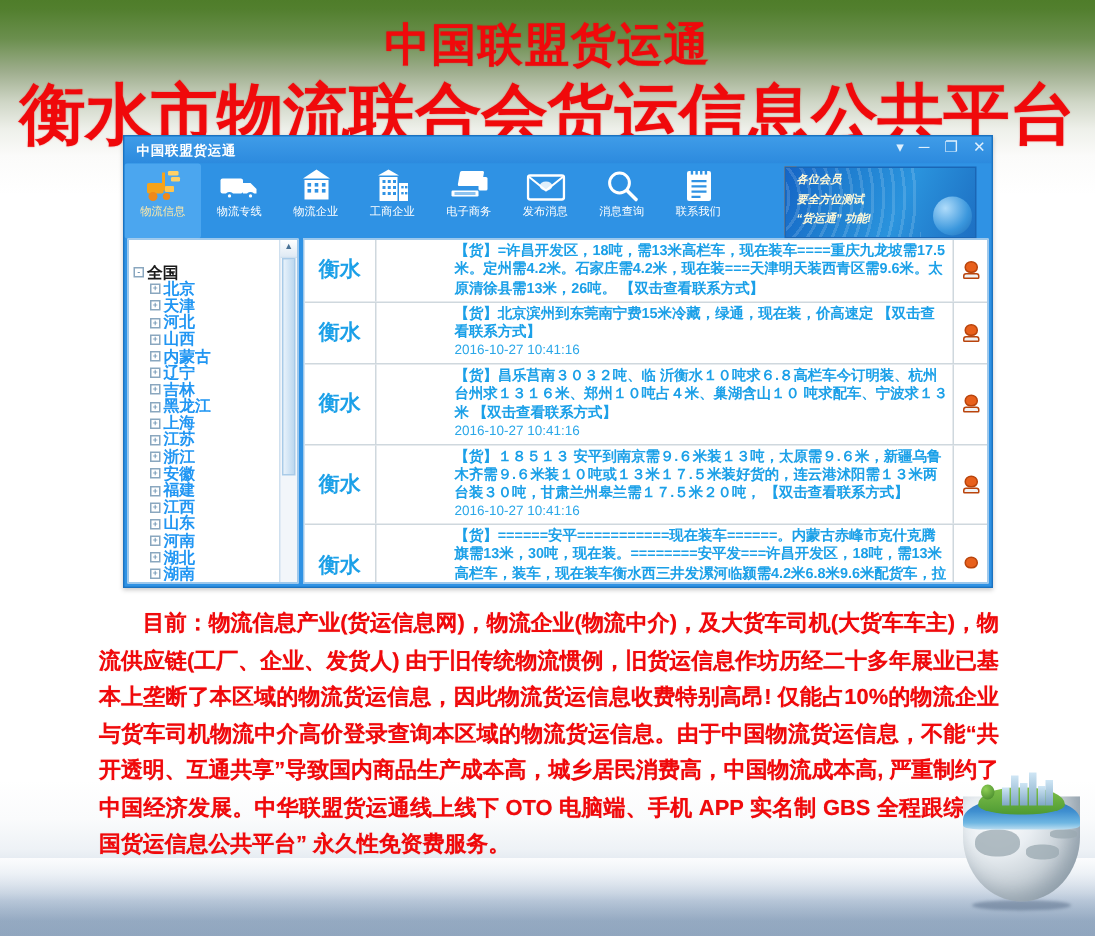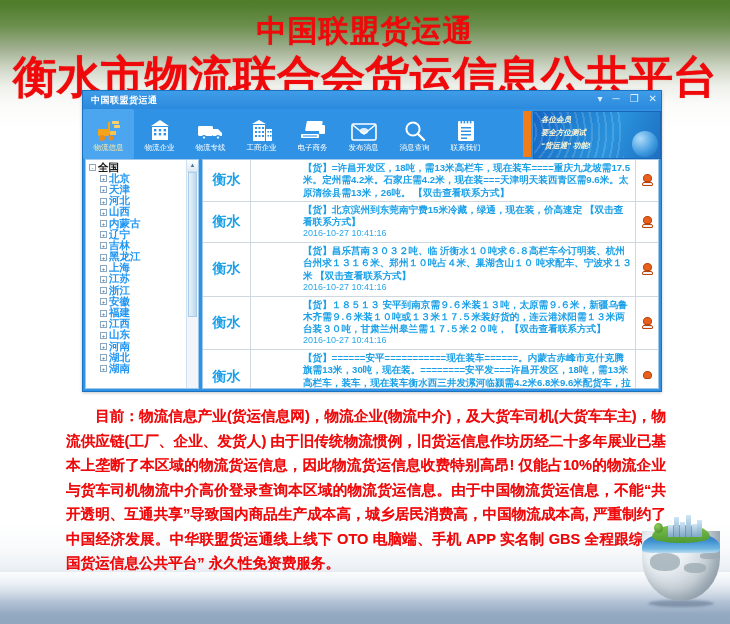--- a/index.html
+++ b/index.html
@@ -43,29 +43,29 @@
   #titlebar{height:18px;position:relative;background:linear-gradient(to bottom,#3f9ce8,#2c8ade);}
   #titlebar .apptitle{
     position:absolute;left:8px;top:3px;font-size:9px;color:#ffffff;font-weight:bold;
     letter-spacing:.5px;
   }
   #winbtns{position:absolute;right:4px;top:1px;display:flex;gap:10px;align-items:center;}
   #winbtns span{font-size:10px;color:#dff0fd;line-height:14px;}
   
   #toolbar{height:50px;display:flex;align-items:stretch;position:relative;background:#2f92e4;}
   .tb-item{
-    width:51px;display:flex;flex-direction:column;align-items:center;justify-content:center;
+    width:51px;display:flex;flex-direction:column;align-items:center;justify-content:flex-start;
     gap:1px;cursor:pointer;
   }
   .tb-item.active{background:#4ba6ef;border-radius:2px;}
   .tb-ic{height:26px;display:flex;align-items:flex-end;justify-content:center;}
   .tb-lb{font-size:7.5px;color:#ffffff;white-space:nowrap;}
   .tb-item.active .tb-lb{color:#ffe9a8;}
   #tb-banner{
-    position:absolute;right:0;top:2px;width:126px;height:46px;
+    position:absolute;right:10px;top:2px;width:126px;height:46px;
     background:linear-gradient(115deg,#1565c6 0%,#1f7fd0 30%,#2a93dd 60%,#1d6fc2 100%);
     border:1px solid #1a66b5;overflow:hidden;
   }
   #tb-banner::before{
     content:"";position:absolute;left:-30px;top:-20px;width:120px;height:90px;
     background:repeating-radial-gradient(circle at 10px 40px,rgba(255,255,255,.14) 0 2px,rgba(255,255,255,0) 2px 7px);
   }
   #tb-banner .bl{
     position:relative;font-size:7.5px;color:#fff9d8;font-weight:bold;
     font-style:italic;margin:3px 0 0 7px;line-height:1.35;white-space:nowrap;
@@ -75,21 +75,21 @@
     background:radial-gradient(circle at 32% 30%,#bfe6ff,#3d9adf 60%,#1d6bb4);
     opacity:.9;
   }
   #tb-accent{position:absolute;right:130px;top:2px;width:8px;height:46px;background:#f07c1a;}
   
   #win-body{display:flex;height:232px;background:#2f92e4;padding:0 2px 2px 2px;box-sizing:border-box;}
   #tree-pane{
     width:114px;background:#ffffff;border:1px solid #9fc8ea;position:relative;overflow:hidden;
     box-sizing:border-box;
   }
-  #tree{padding:2px 0 0 3px;font-size:10.5px;}
+  #tree{padding:16px 0 0 3px;font-size:10.5px;}
   .tnode{display:flex;align-items:center;gap:2px;height:11.2px;white-space:nowrap;}
   .tnode .box{
     width:7px;height:7px;border:1px solid #8aa7bf;background:#fff;font-size:6px;
     line-height:6px;text-align:center;color:#3a6c97;box-sizing:border-box;
   }
   .tnode .lbl{color:#2196f3;font-weight:bold;font-size:10.5px;}
   .tnode.root .lbl{color:#1a1a1a;}
   .tnode.child{padding-left:11px;}
   #tree-scroll{
     position:absolute;right:0;top:0;width:11px;height:100%;
@@ -218,56 +218,56 @@
               <rect x="16" y="3" width="7" height="3" rx=".8" fill="#ffd166"></rect>
               <rect x="18" y="7" width="6" height="3" rx=".8" fill="#ffd166"></rect>
             </g>
           </svg>
       </span>
       <span class="tb-lb">物流信息</span>
     </div>
 
     <div class="tb-item">
       <span class="tb-ic">
+        <svg width="28" height="22" viewBox="0 0 28 22">
+            <g fill="#ffffff">
+              <rect x="1" y="6" width="15" height="10" rx="1.4"></rect>
+              <path d="M16 9h5l4 4v3h-9z"></path>
+            </g>
+            <g fill="#2f92e4">
+              <circle cx="7" cy="17.6" r="2.6"></circle>
+              <circle cx="21" cy="17.6" r="2.6"></circle>
+            </g>
+            <g fill="#ffffff">
+              <circle cx="7" cy="17.6" r="1.1"></circle>
+              <circle cx="21" cy="17.6" r="1.1"></circle>
+            </g>
+          </svg>
+      </span>
+      <span class="tb-lb">物流专线</span>
+    </div>
+
+    <div class="tb-item">
+      <span class="tb-ic">
         <svg width="24" height="24" viewBox="0 0 24 24">
             <g fill="#ffffff">
               <polygon points="12,2 21,8 3,8"></polygon>
               <rect x="4" y="9" width="16" height="13"></rect>
             </g>
             <g fill="#2f92e4">
               <rect x="6" y="11" width="2.4" height="2.4"></rect>
               <rect x="10.8" y="11" width="2.4" height="2.4"></rect>
               <rect x="15.6" y="11" width="2.4" height="2.4"></rect>
               <rect x="6" y="15" width="2.4" height="2.4"></rect>
               <rect x="10.8" y="15" width="2.4" height="2.4"></rect>
               <rect x="15.6" y="15" width="2.4" height="2.4"></rect>
             </g>
           </svg>
       </span>
       <span class="tb-lb">物流企业</span>
-    </div>
-
-    <div class="tb-item">
-      <span class="tb-ic">
-        <svg width="28" height="22" viewBox="0 0 28 22">
-            <g fill="#ffffff">
-              <rect x="1" y="6" width="15" height="10" rx="1.4"></rect>
-              <path d="M16 9h5l4 4v3h-9z"></path>
-            </g>
-            <g fill="#2f92e4">
-              <circle cx="7" cy="17.6" r="2.6"></circle>
-              <circle cx="21" cy="17.6" r="2.6"></circle>
-            </g>
-            <g fill="#ffffff">
-              <circle cx="7" cy="17.6" r="1.1"></circle>
-              <circle cx="21" cy="17.6" r="1.1"></circle>
-            </g>
-          </svg>
-      </span>
-      <span class="tb-lb">物流专线</span>
     </div>
 
     <div class="tb-item">
       <span class="tb-ic">
         <svg width="24" height="23" viewBox="0 0 24 23">
             <g fill="#ffffff">
               <polygon points="9,1 16,5 2,5"></polygon>
               <rect x="3" y="6" width="12" height="16"></rect>
               <rect x="16" y="10" width="6" height="12"></rect>
             </g>

